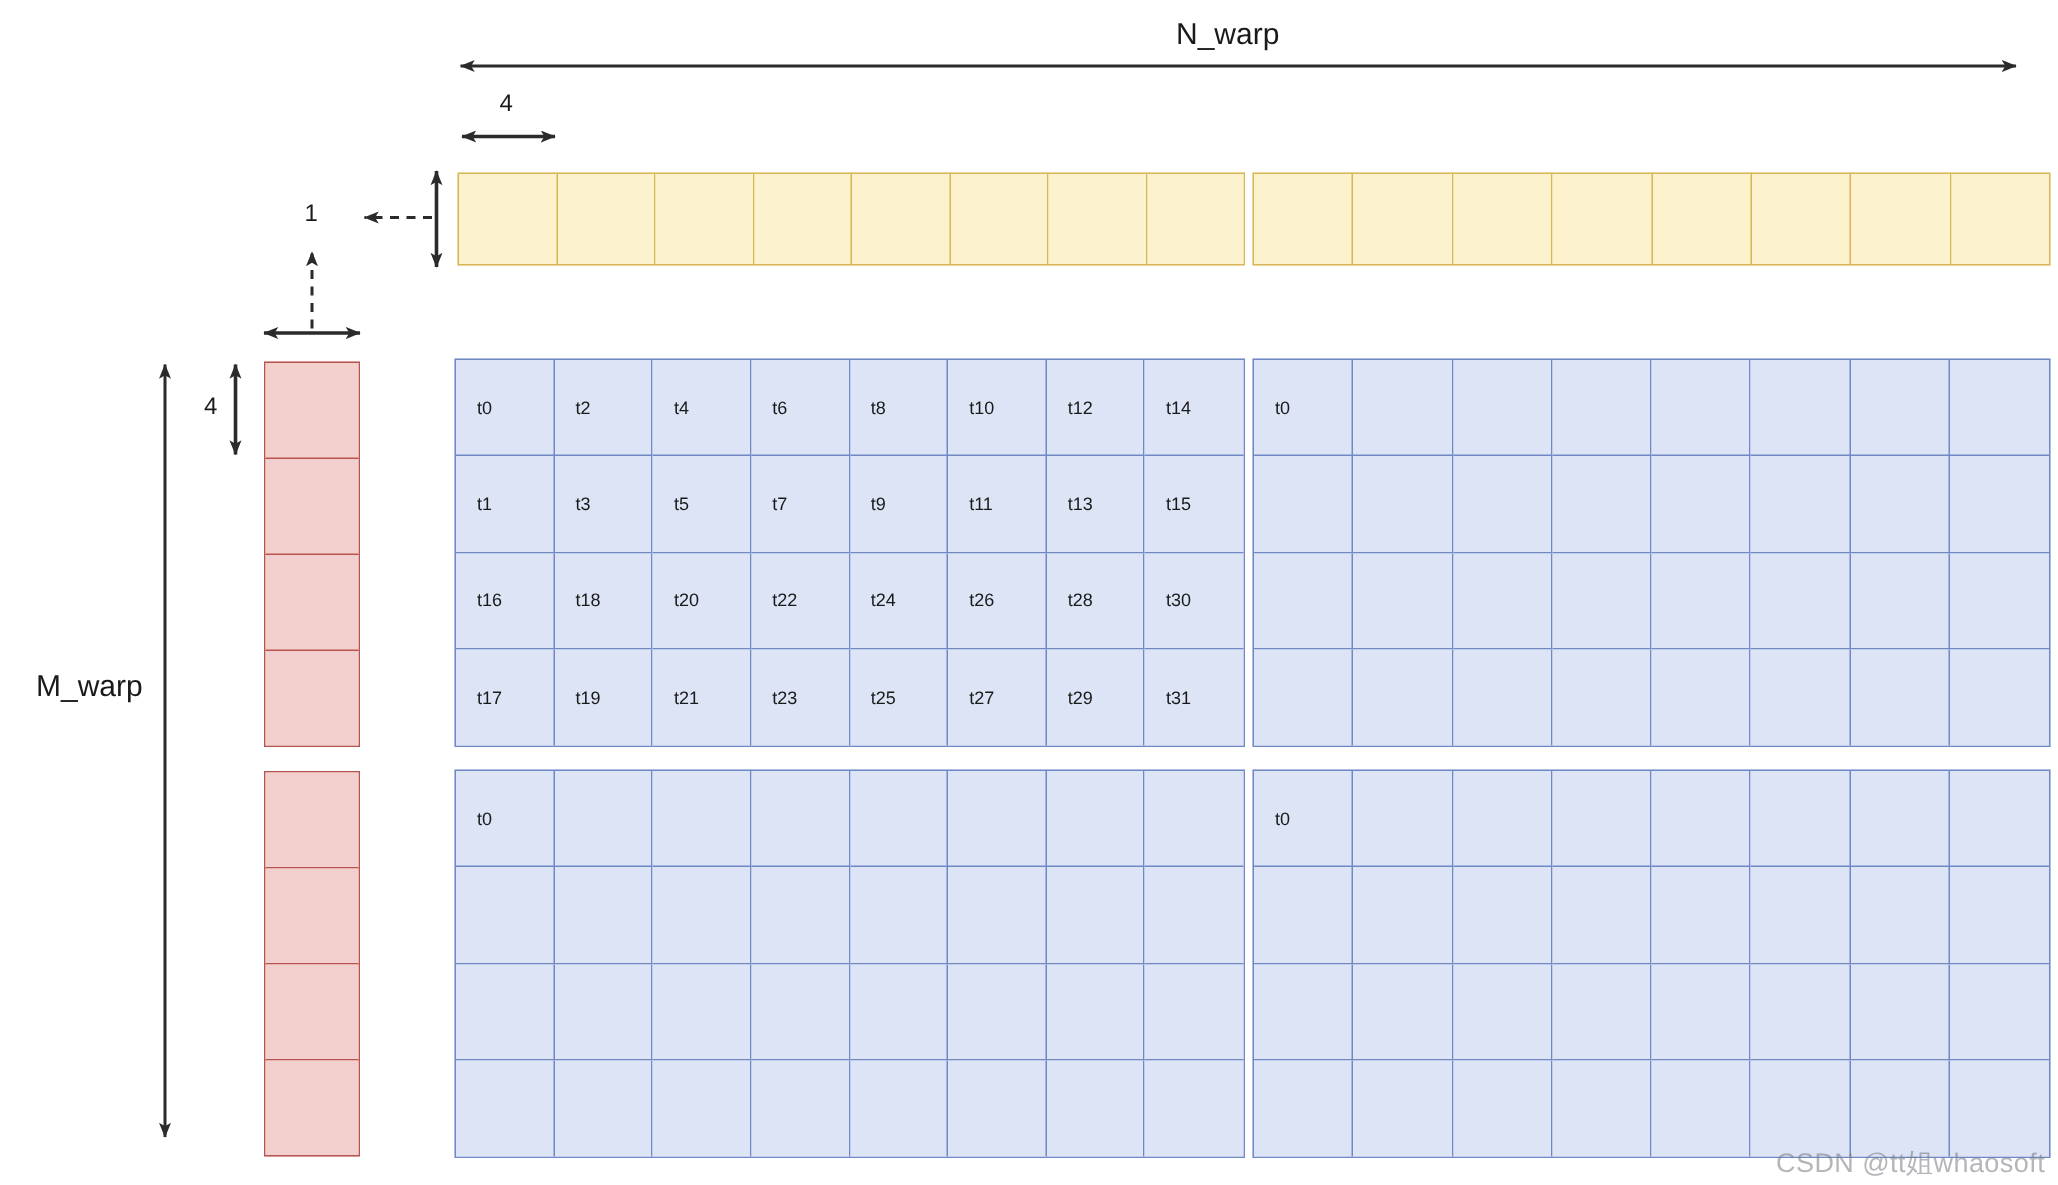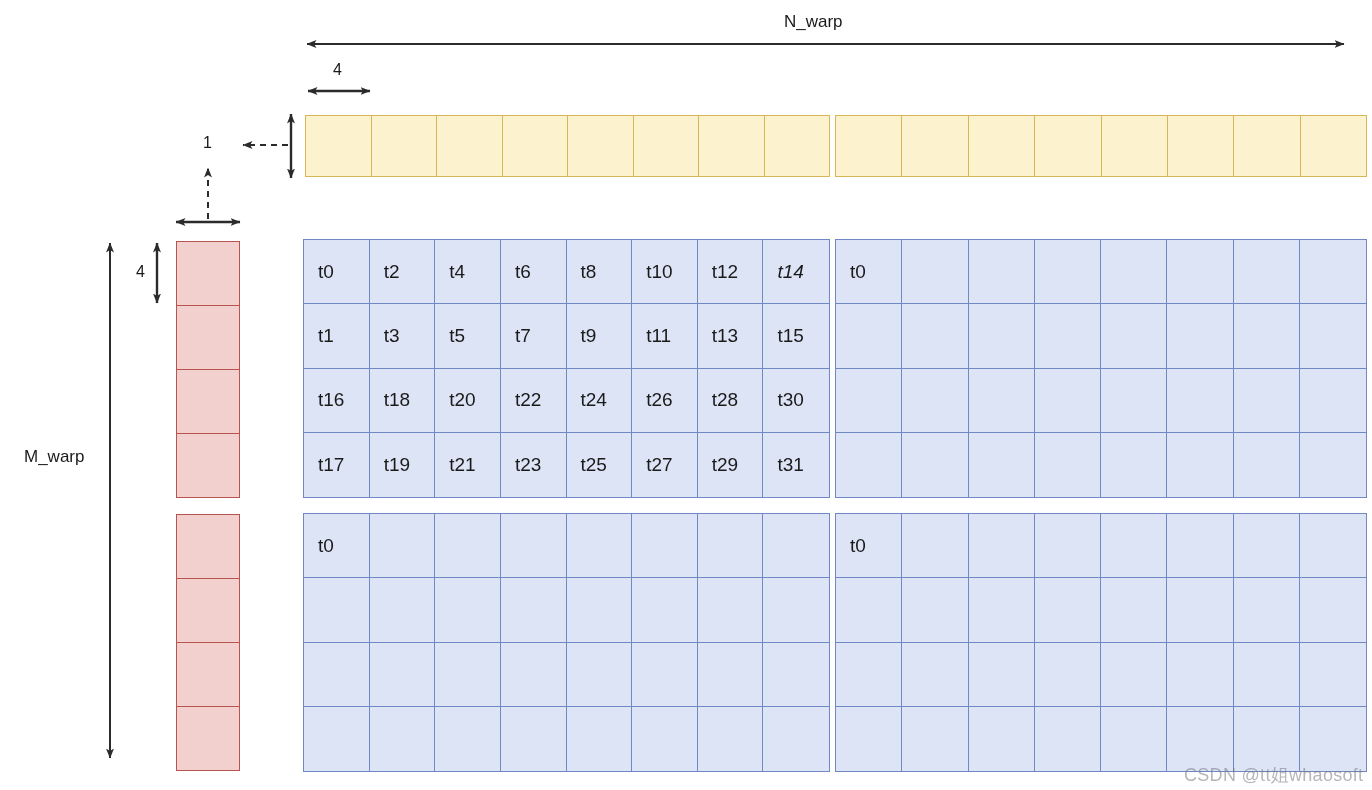--- a/index.html
+++ b/index.html
@@ -13,21 +13,21 @@
   #canvas {
     position: relative;
     width: 1372px;
     height: 790px;
     background: #ffffff;
     overflow: hidden;
   }
   .lbl {
     position: absolute;
     color: #1a1a1a;
-    font-size: 17px;
+    font-size: 20px;
     font-family: "Liberation Sans", sans-serif;
     white-space: nowrap;
     line-height: 1;
   }
   .lbl-sm {
     font-size: 16px;
   }
   svg.overlay {
     position: absolute;
     left: 0;
@@ -82,21 +82,21 @@
     border-right: 1.5px solid #7089c4;
     border-bottom: 1.5px solid #7089c4;
     background: #dce4f6;
     position: relative;
   }
   .bcell .tid {
     position: absolute;
     left: 14px;
     top: 50%;
     transform: translateY(-50%);
-    font-size: 19px;
+    font-size: 12px;
     color: #1a1a1a;
     font-family: "Liberation Sans", sans-serif;
   }
   .watermark {
     position: absolute;
     font-size: 18px;
     color: rgba(120,120,130,0.55);
     font-family: "Liberation Sans", sans-serif;
     white-space: nowrap;
     letter-spacing: 0.3px;
@@ -205,21 +205,21 @@
       </div>
       <div class="bcell">
         <span class="tid">t8</span>
       </div>
       <div class="bcell">
         <span class="tid">t10</span>
       </div>
       <div class="bcell">
         <span class="tid">t12</span>
       </div>
-      <div class="bcell" style="border-right: none; font-style: italic;">
+      <div class="bcell" style="border-right: none;">
         <span class="tid">t14</span>
       </div>
       <div class="bcell">
         <span class="tid">t1</span>
       </div>
       <div class="bcell">
         <span class="tid">t3</span>
       </div>
       <div class="bcell">
         <span class="tid">t5</span>

